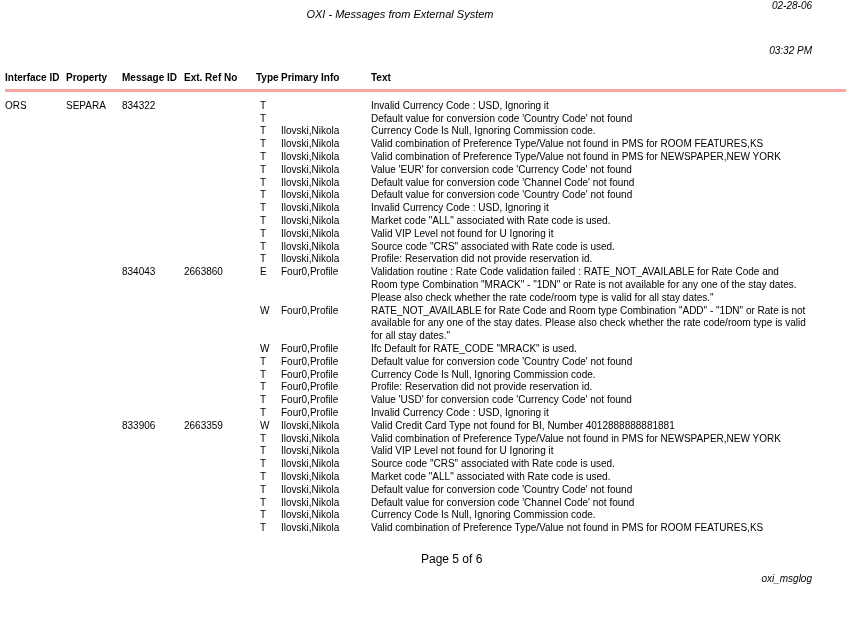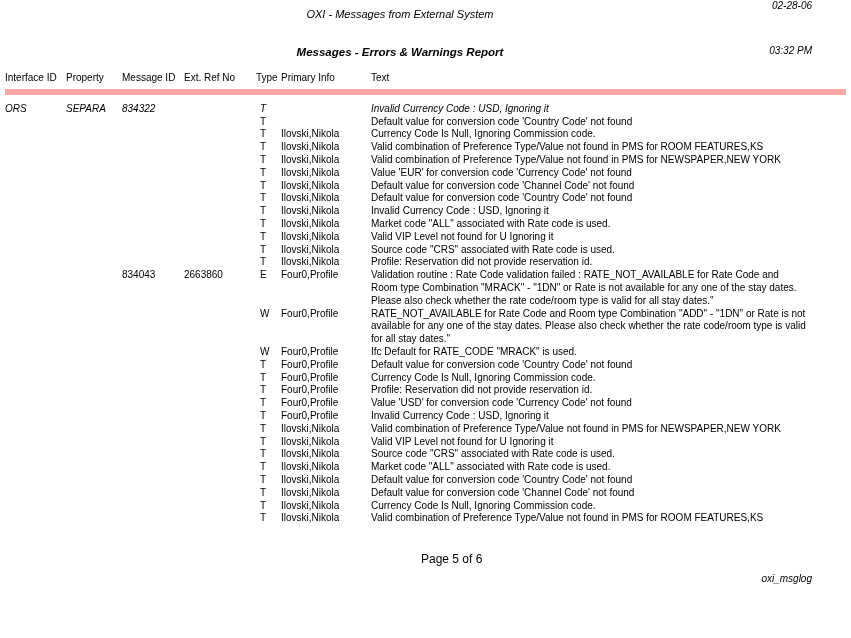--- a/index.html
+++ b/index.html
@@ -36,47 +36,46 @@
   }
   col.c-iface   { width: 61px; }
   col.c-prop    { width: 56px; }
   col.c-msgid   { width: 62px; }
   col.c-extref  { width: 72px; }
   col.c-type    { width: 25px; }
   col.c-primary { width: 90px; }
   col.c-text    { width: auto; }
 
   th {
-    text-align: left; font-weight: normal; font-size: 10px;
-    border-bottom: 6px solid #fca5a5;
+    text-align: left; font-weight: bold; font-size: 10px;
+    border-bottom: 3px solid #fca5a5;
     padding: 0 0 4px 0; vertical-align: top;
     background: #ffffff;
   }
   td { padding: 0; vertical-align: top; }
-  tbody tr:first-child td { padding-top: 8px; font-style: italic; }
+  tbody tr:first-child td { padding-top: 8px; }
   td.cell-type { padding-left: 4px; }
   td.cell-text { white-space: pre-wrap; margin-left: 12px; }
 
   .footer-page {
     position: absolute; top: 552px; left: 421px;
     font-size: 12px;
   }
   .footer-code {
     position: absolute; top: 573px; right: 39px;
     font-style: italic; font-size: 10px;
   }
 </style>
 </head>
 <body>
 
 <div class="page">
 
   <div class="doc-title">OXI - Messages from External System</div>
   <div class="doc-date">02-28-06</div>
-  <div class="report-title">Messages - Errors &amp; Warnings Report</div>
   <div class="doc-time">03:32 PM</div>
 
   <table class="report">
     <colgroup>
       <col class="c-iface">
         <col class="c-prop">
         <col class="c-msgid">
       <col class="c-extref">
         <col class="c-type">
         <col class="c-primary">
@@ -283,20 +282,29 @@
     <td class="cell-prop"></td>
     <td class="cell-msgid"></td>
     <td class="cell-extref"></td>
     <td class="cell-type">T</td>
     <td class="cell-primary">Four0,Profile</td>
     <td class="cell-text">Invalid Currency Code : USD, Ignoring it</td>
   </tr>
         <tr>
     <td class="cell-iface"></td>
     <td class="cell-prop"></td>
+    <td class="cell-msgid">833906</td>
+    <td class="cell-extref">2663359</td>
+    <td class="cell-type">W</td>
+    <td class="cell-primary">Ilovski,Nikola</td>
+    <td class="cell-text">Valid Credit Card Type not found for BI, Number 4012888888881881</td>
+  </tr>
+        <tr>
+    <td class="cell-iface"></td>
+    <td class="cell-prop"></td>
     <td class="cell-msgid"></td>
     <td class="cell-extref"></td>
     <td class="cell-type">T</td>
     <td class="cell-primary">Ilovski,Nikola</td>
     <td class="cell-text">Valid combination of Preference Type/Value not found in PMS for NEWSPAPER,NEW YORK</td>
   </tr>
         <tr>
     <td class="cell-iface"></td>
     <td class="cell-prop"></td>
     <td class="cell-msgid"></td>

